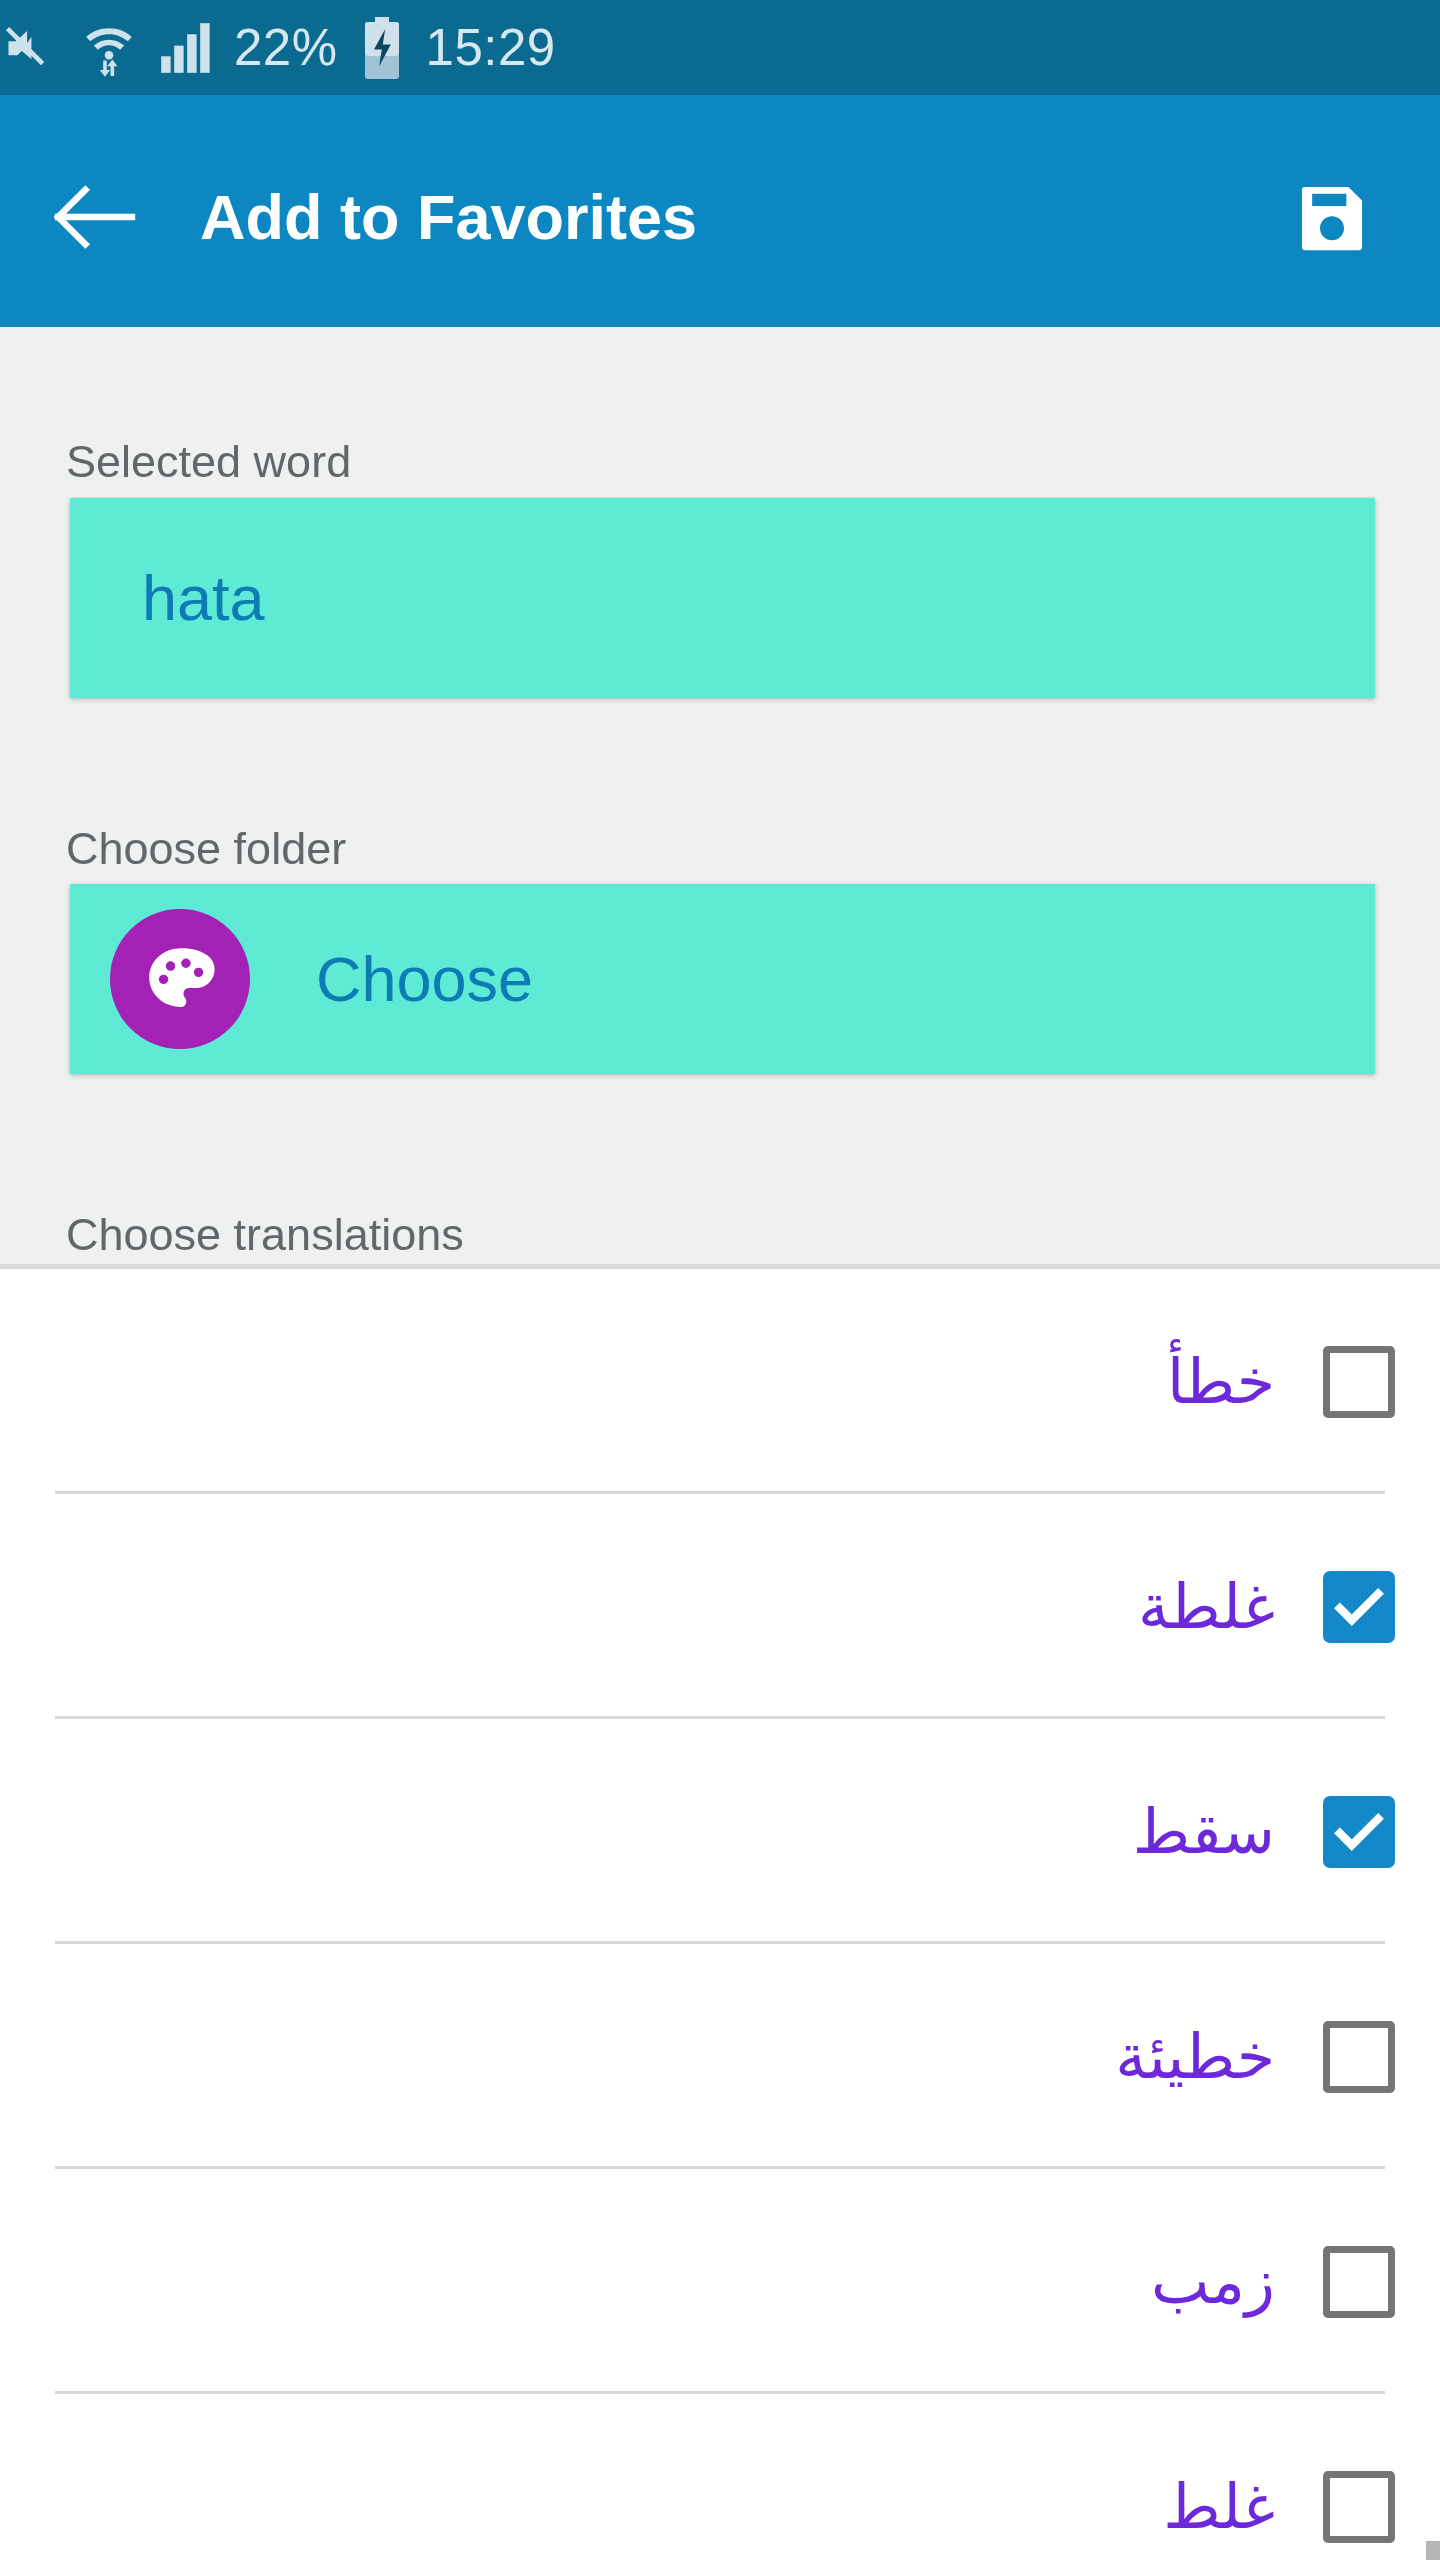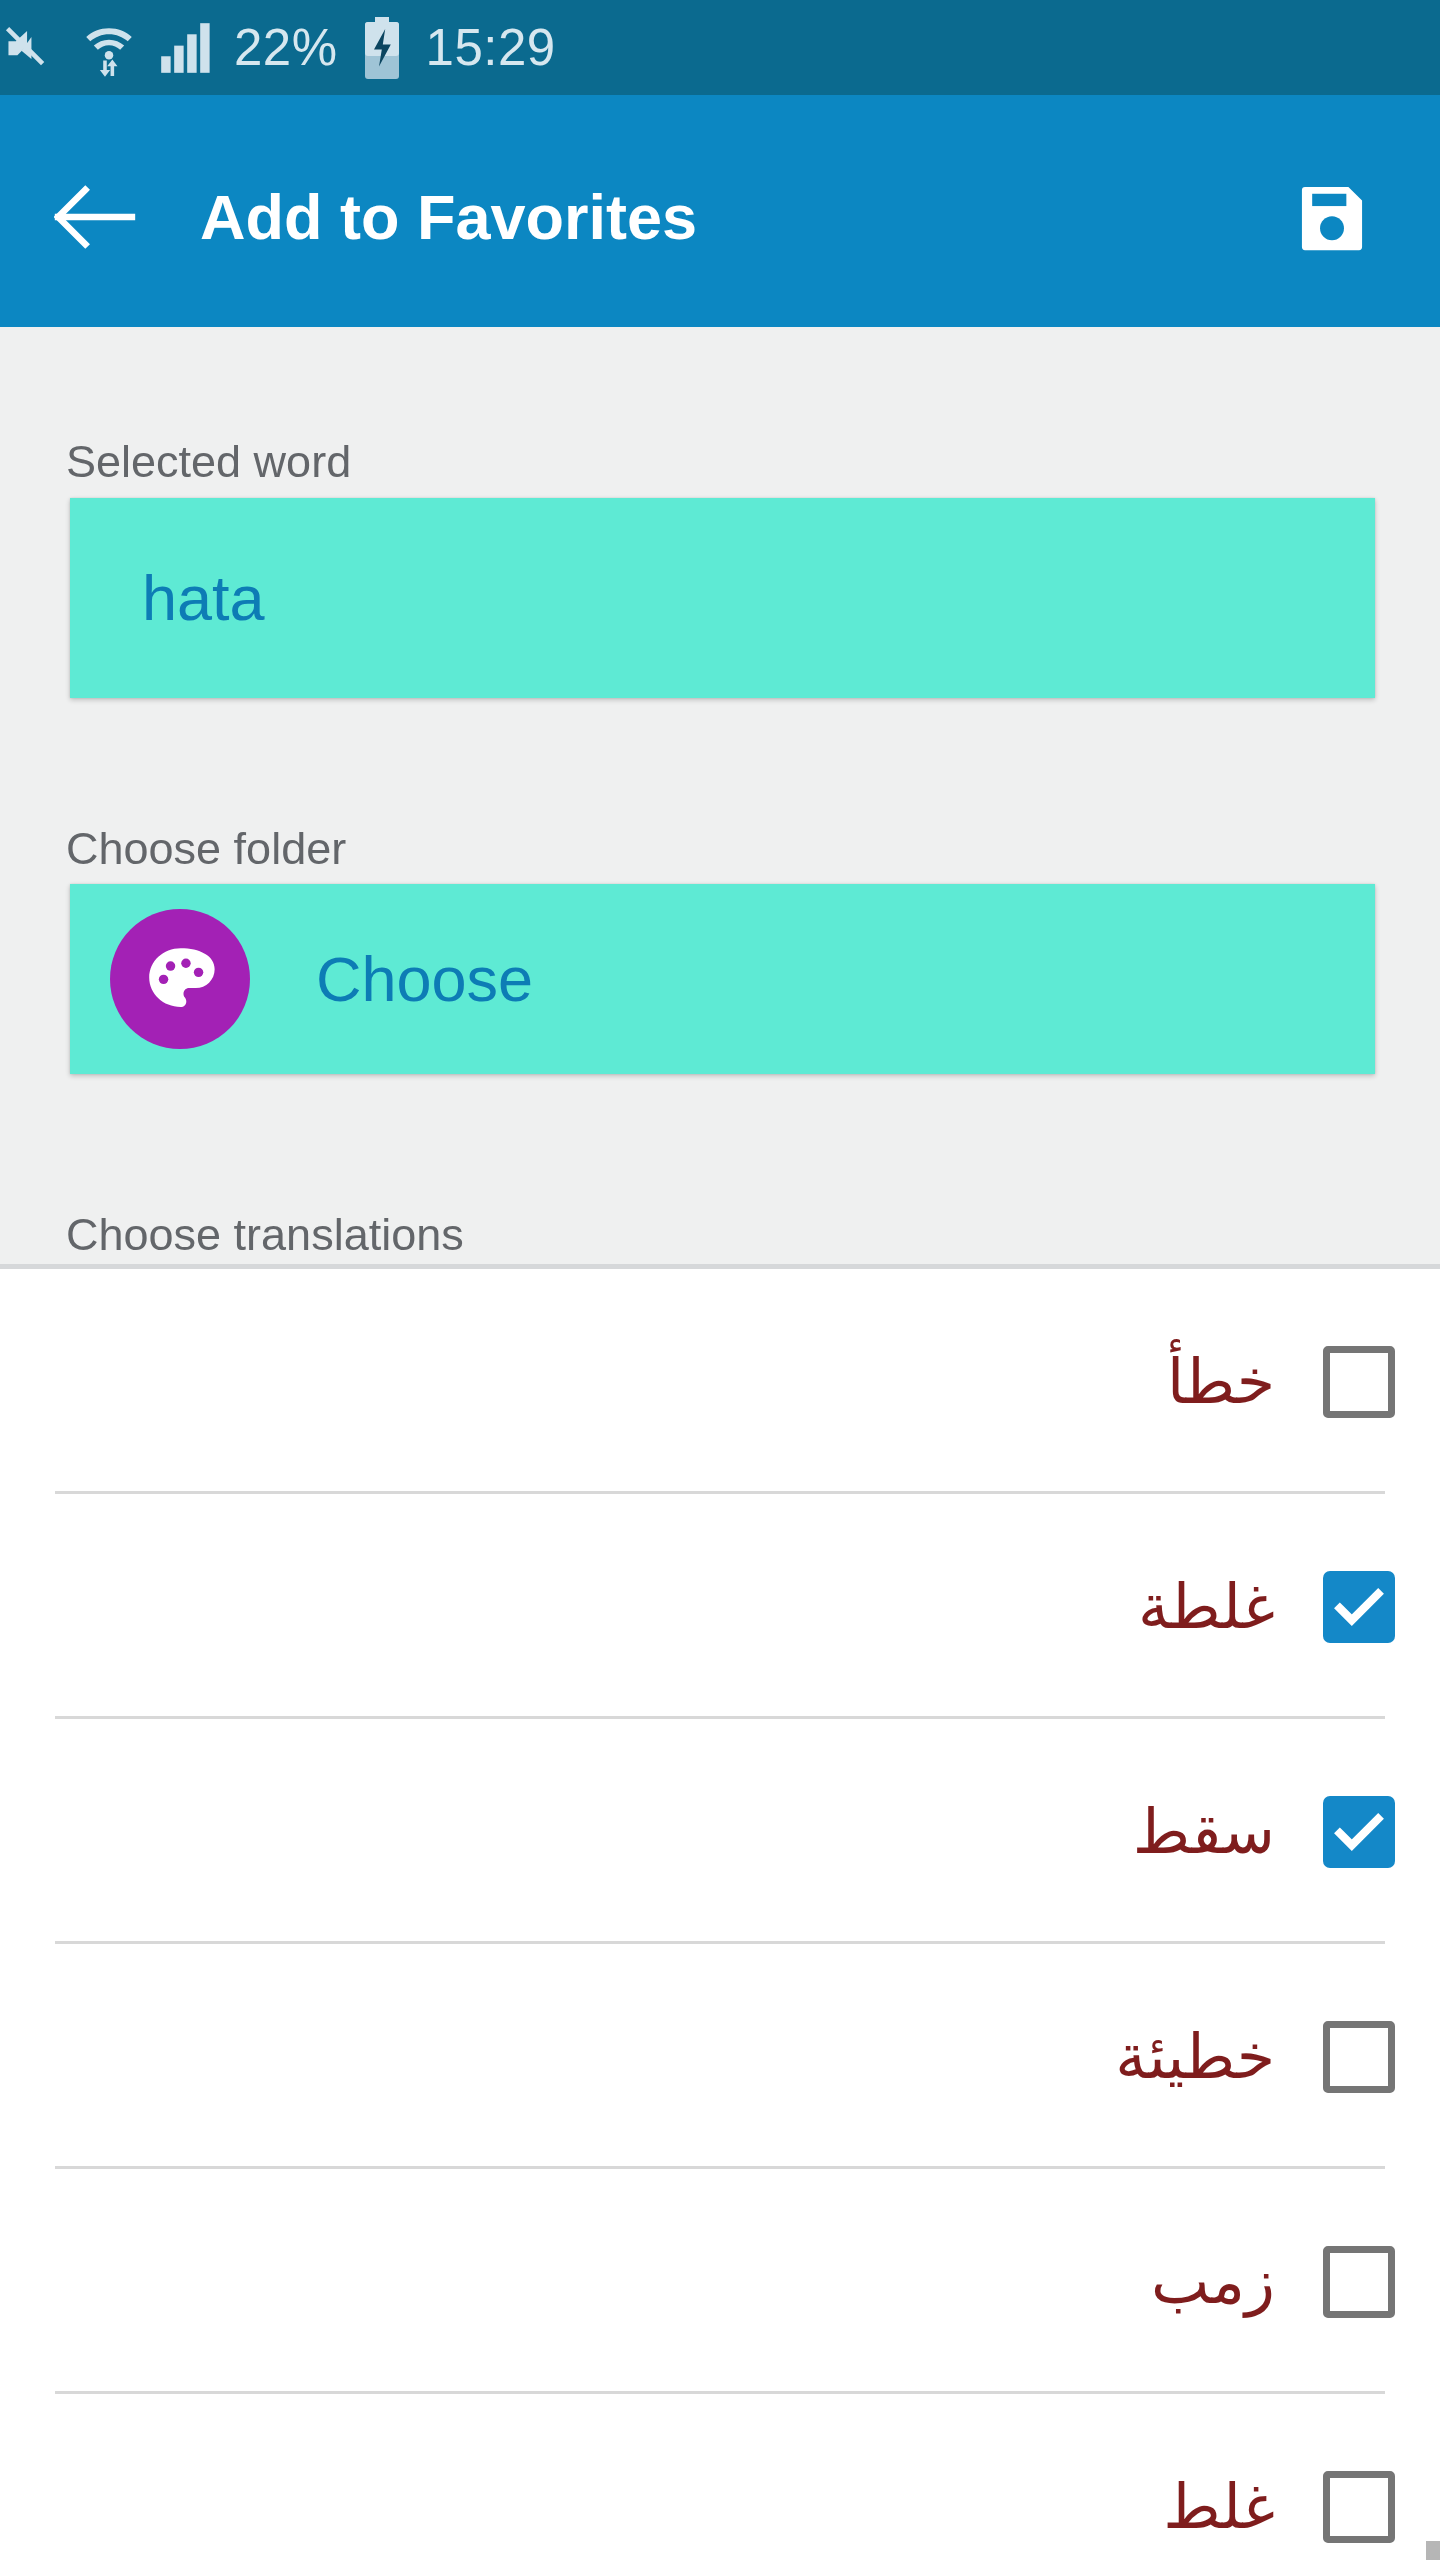--- a/index.html
+++ b/index.html
@@ -198,21 +198,21 @@
   }
   .row-divider {
     position: absolute;
     left: 55px;
     right: 55px;
     bottom: 0;
     height: 3px;
     background: #d8d8d8;
   }
   .row-text {
-    color: #7f1d1d;
+    color: #6d28d9;
     font-size: 62px;
     line-height: 1.15;
     direction: rtl;
     unicode-bidi: bidi-override;
     margin-right: 48px;
     white-space: nowrap;
     font-family: "DejaVu Sans", "Liberation Sans", sans-serif;
   }
   .checkbox {
     width: 72px;

